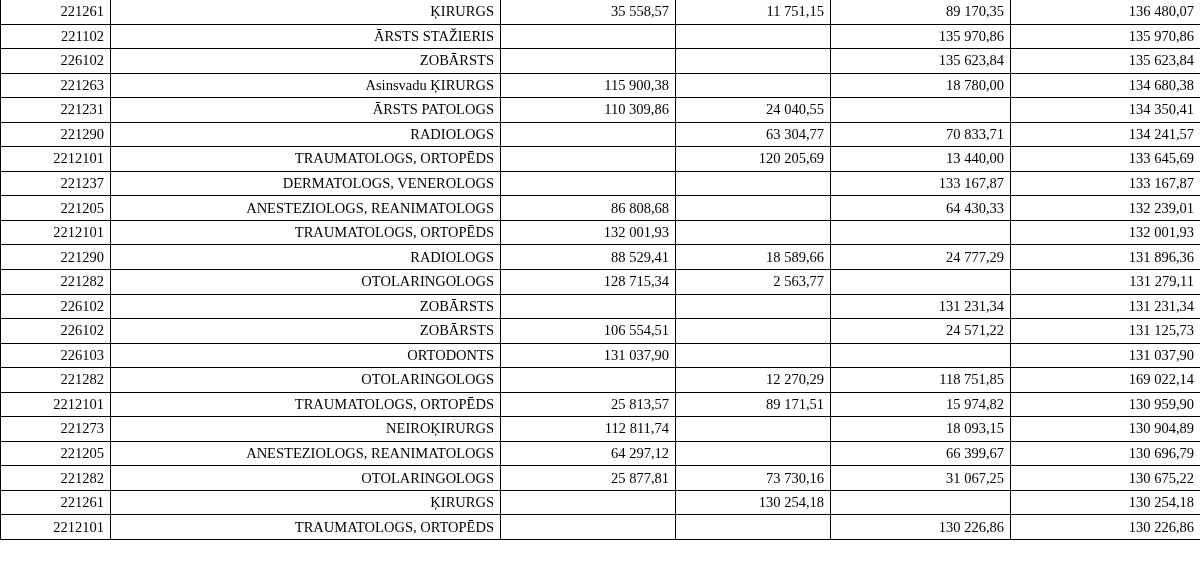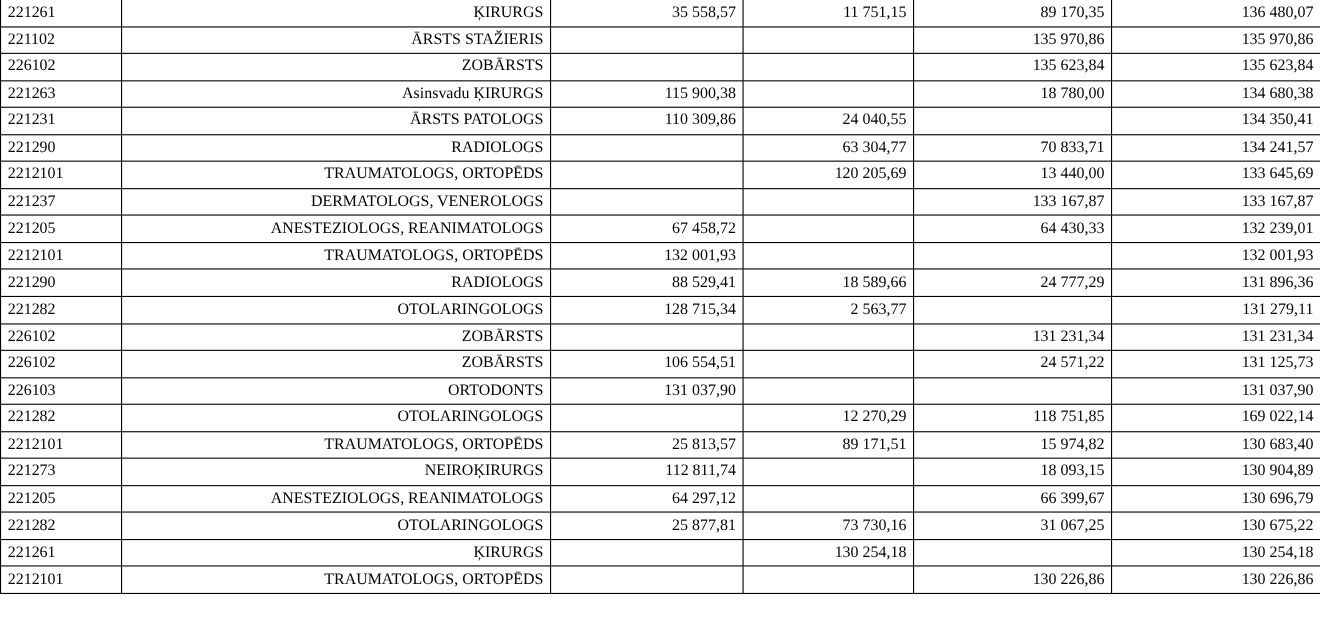--- a/index.html
+++ b/index.html
@@ -36,20 +36,21 @@
   }
   
   col.c-code  { width: 110px; }
   col.c-name  { width: 390px; }
   col.c-v1    { width: 175px; }
   col.c-v2    { width: 155px; }
   col.c-v3    { width: 180px; }
   col.c-v4    { width: 190px; }
 
   td.code {
+    text-align: right;
     padding-right: 9px;
     font-size: 14px;
   }
   td.name {
     text-align: right;
     padding-left: 10px;
     font-size: 14.5px;
   }
   td.num {
     text-align: right;
@@ -138,21 +139,21 @@
             <td class="code">221237</td>
             <td class="name">DERMATOLOGS, VENEROLOGS</td>
             <td class="num"></td>
             <td class="num"></td>
             <td class="num">133 167,87</td>
             <td class="num">133 167,87</td>
           </tr>
           <tr>
             <td class="code">221205</td>
             <td class="name">ANESTEZIOLOGS, REANIMATOLOGS</td>
-            <td class="num">67 458,72</td>
+            <td class="num">86 808,68</td>
             <td class="num"></td>
             <td class="num">64 430,33</td>
             <td class="num">132 239,01</td>
           </tr>
           <tr>
             <td class="code">2212101</td>
             <td class="name">TRAUMATOLOGS, ORTOPĒDS</td>
             <td class="num">132 001,93</td>
             <td class="num"></td>
             <td class="num"></td>
@@ -205,21 +206,21 @@
             <td class="num">12 270,29</td>
             <td class="num">118 751,85</td>
             <td class="num">169 022,14</td>
           </tr>
           <tr>
             <td class="code">2212101</td>
             <td class="name">TRAUMATOLOGS, ORTOPĒDS</td>
             <td class="num">25 813,57</td>
             <td class="num">89 171,51</td>
             <td class="num">15 974,82</td>
-            <td class="num">130 683,40</td>
+            <td class="num">130 959,90</td>
           </tr>
           <tr>
             <td class="code">221273</td>
             <td class="name">NEIROĶIRURGS</td>
             <td class="num">112 811,74</td>
             <td class="num"></td>
             <td class="num">18 093,15</td>
             <td class="num">130 904,89</td>
           </tr>
           <tr>

